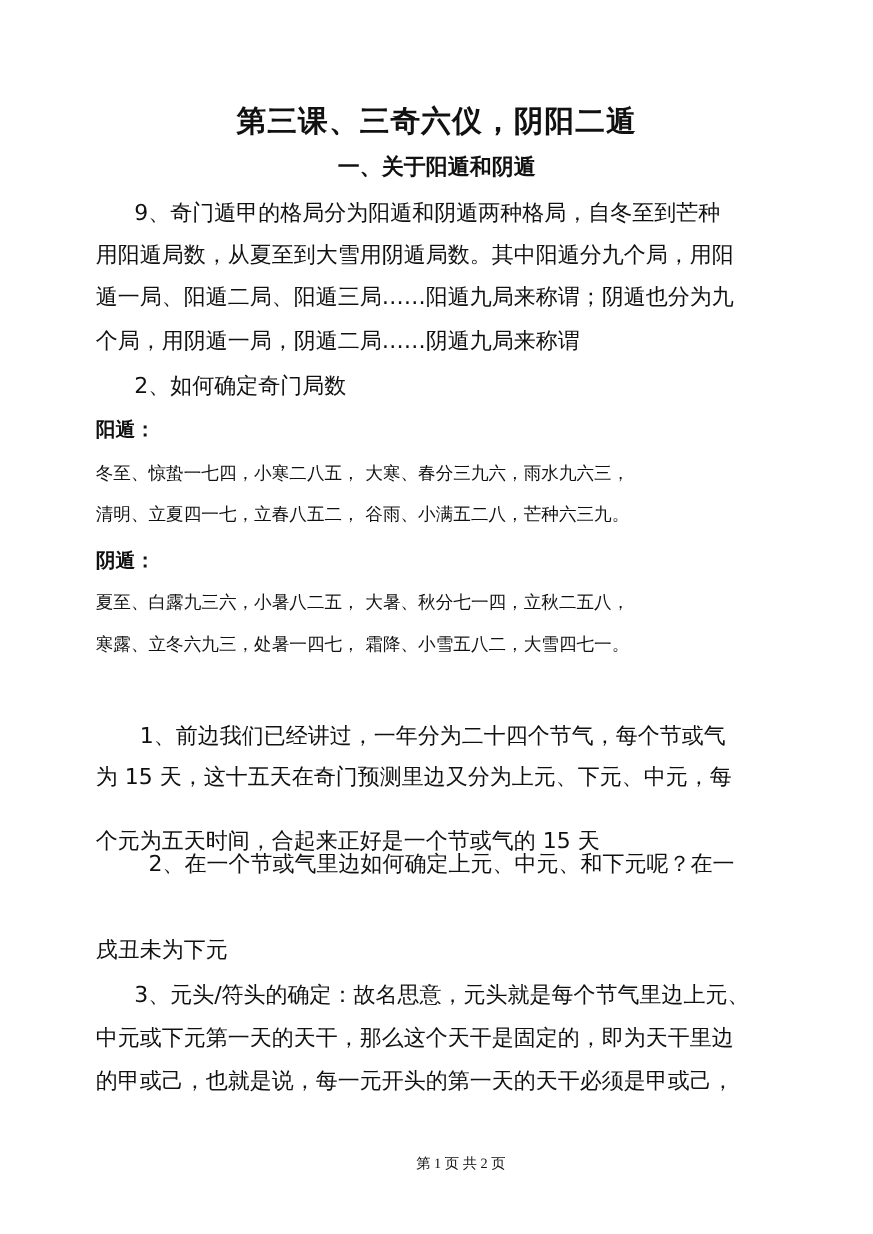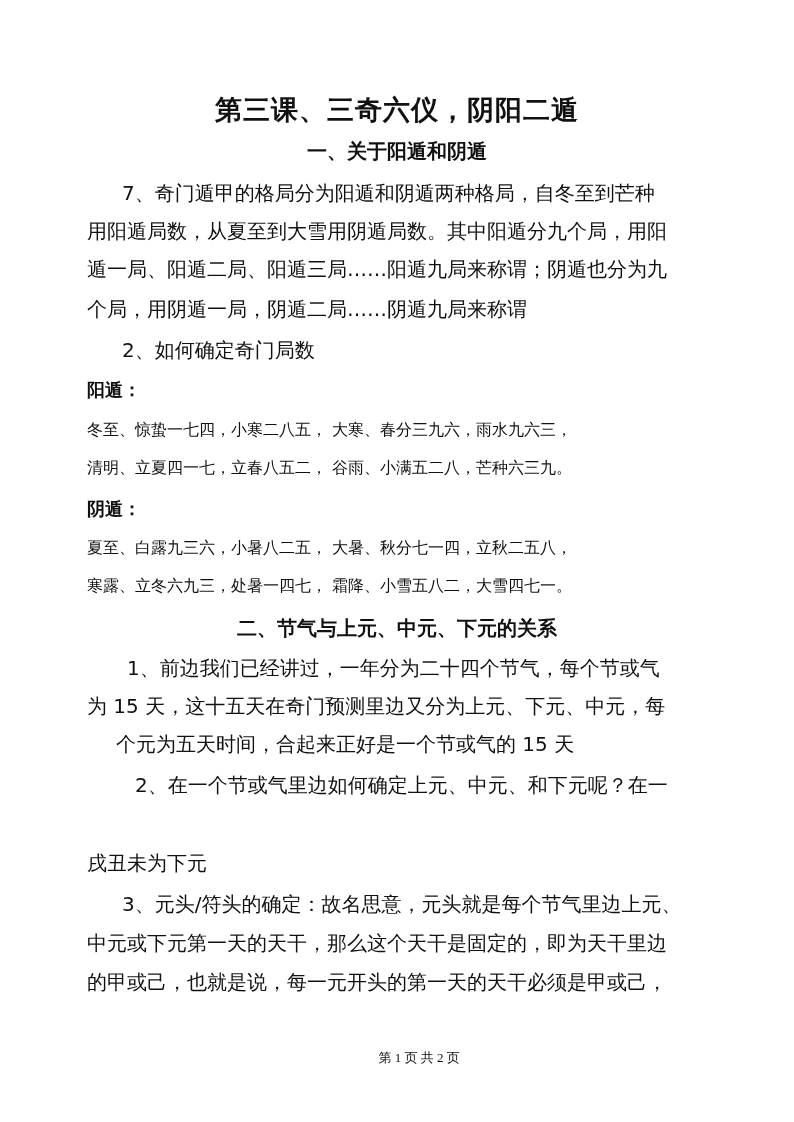--- a/index.html
+++ b/index.html
@@ -13,40 +13,39 @@
     .footer { position:absolute; left:0; width:794px; text-align:center; top:1049px; font-size:13px; font-family:"Liberation Serif","DejaVu Serif",serif;padding-left:22px; }
   </style>
 </head>
 <body>
 
 <div class="page">
   <div class="title">第三课、三奇六仪，阴阳二遁</div>
 
   <div class="h2" style="top:138px;">一、关于阳遁和阴遁</div>
 
-  <div class="line" style="top:180px; left:122px;">7、奇门遁甲的格局分为阳遁和阴遁两种格局，自冬至到芒种</div>
+  <div class="line" style="top:180px; left:122px;">9、奇门遁甲的格局分为阳遁和阴遁两种格局，自冬至到芒种</div>
   <div class="line" style="top:218px;">用阳遁局数，从夏至到大雪用阴遁局数。其中阳遁分九个局，用阳</div>
   <div class="line" style="top:256px;">遁一局、阳遁二局、阳遁三局……阳遁九局来称谓；阴遁也分为九</div>
   <div class="line" style="top:296px;">个局，用阴遁一局，阴遁二局……阴遁九局来称谓</div>
 
   <div class="line" style="top:337px; left:122px;">2、如何确定奇门局数</div>
 
   <div class="label" style="top:378px;">阳遁：</div>
   <div class="small" style="top:420px;">冬至、惊蛰一七四，小寒二八五， 大寒、春分三九六，雨水九六三，</div>
   <div class="small" style="top:458px;">清明、立夏四一七，立春八五二， 谷雨、小满五二八，芒种六三九。</div>
 
   <div class="label" style="top:497px;">阴遁：</div>
   <div class="small" style="top:538px;">夏至、白露九三六，小暑八二五， 大暑、秋分七一四，立秋二五八，</div>
   <div class="small" style="top:576px;">寒露、立冬六九三，处暑一四七， 霜降、小雪五八二，大雪四七一。</div>
 
-  <div class="h2" style="top:615px;">二、节气与上元、中元、下元的关系</div>
 
   <div class="line" style="top:655px; left:127px;">1、前边我们已经讲过，一年分为二十四个节气，每个节或气</div>
   <div class="line" style="top:693px;">为 15 天，这十五天在奇门预测里边又分为上元、下元、中元，每</div>
-  <div class="line" style="top:731px;margin-left:29px;">个元为五天时间，合起来正好是一个节或气的 15 天</div>
+  <div class="line" style="top:751px;">个元为五天时间，合起来正好是一个节或气的 15 天</div>
 
   <div class="line" style="top:772px; left:135px;">2、在一个节或气里边如何确定上元、中元、和下元呢？在一</div>
   <div class="line" style="top:850px;">戌丑未为下元</div>
 
   <div class="line" style="top:891px; left:122px;">3、元头/符头的确定：故名思意，元头就是每个节气里边上元、</div>
   <div class="line" style="top:969px;">的甲或己，也就是说，每一元开头的第一天的天干必须是甲或己，</div>
   <div class="line" style="top:930px;">中元或下元第一天的天干，那么这个天干是固定的，即为天干里边</div>
 
   <div class="footer">第 1 页 共 2 页</div>
 </div>

